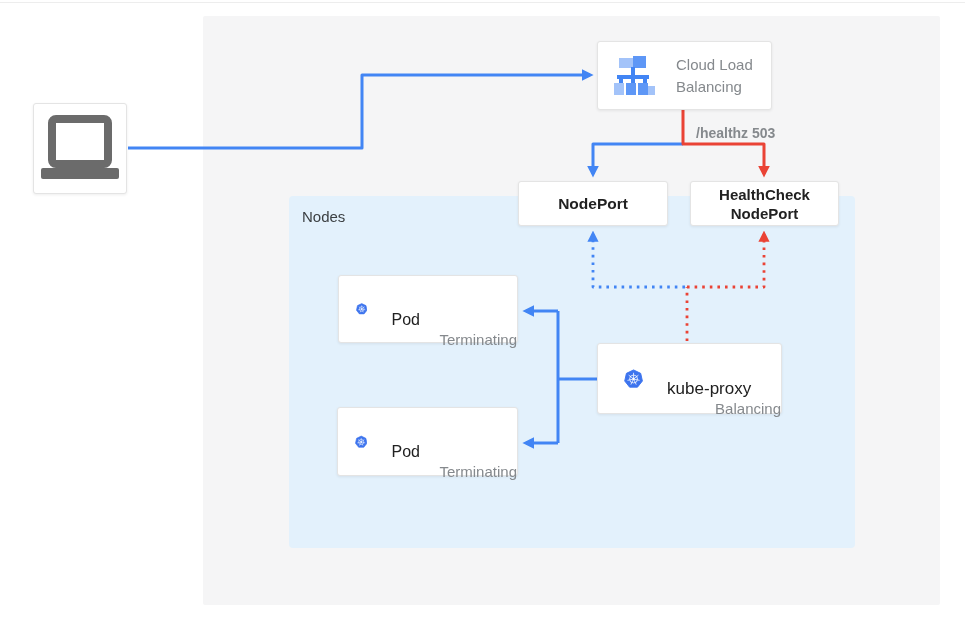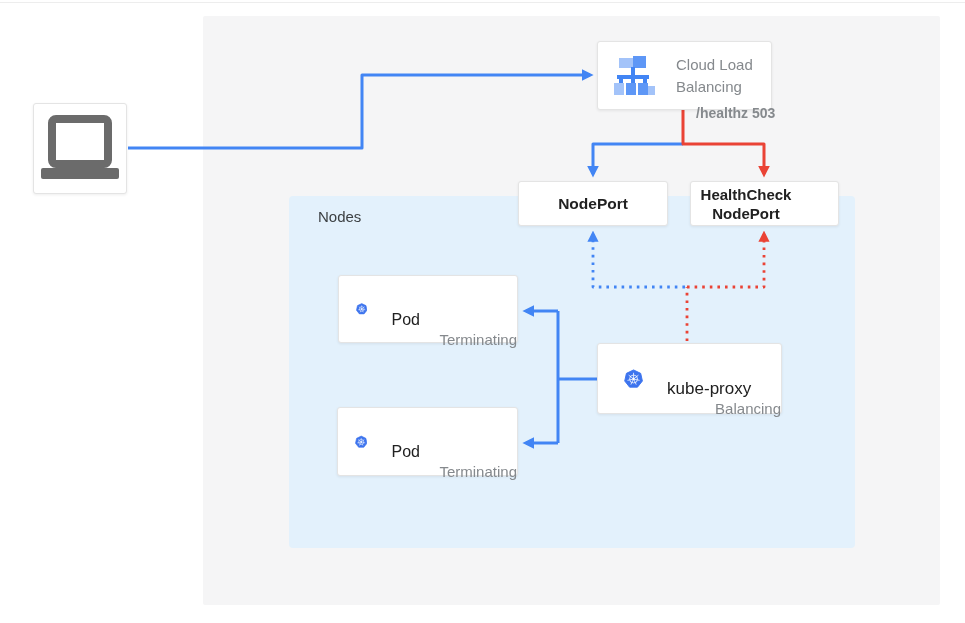--- a/index.html
+++ b/index.html
@@ -10,44 +10,44 @@
   .top-hairline{position:absolute;left:0;top:2px;width:965px;height:1px;background:#ededed;}
   .panel{
     position:absolute;left:203px;top:16px;width:737px;height:589px;
     background:var(--panel-bg);border-radius:2px;
   }
   .nodes-group{
     position:absolute;left:289px;top:196px;width:566px;height:352px;
     background:var(--group-bg);border-radius:4px;z-index:2;
   }
   .nodes-group-label{
-    position:absolute;left:29px;top:12px;font-size:15px;color:var(--dark-text);
+    position:absolute;left:13px;top:12px;font-size:15px;color:var(--dark-text);
   }
   .node{
     position:absolute;background:#ffffff;border:1px solid var(--box-border);
     border-radius:3px;box-shadow:0 1px 3px rgba(0,0,0,0.07);z-index:10;
     display:flex;align-items:center;box-sizing:border-box;
   }
   .laptop-node{left:33px;top:103px;width:94px;height:91px;justify-content:center;}
   .clb-node{left:597px;top:41px;width:175px;height:69px;padding-left:14px;}
   .clb-label{
     margin-left:20px;font-size:15px;line-height:22px;color:var(--muted-text);width:92px;
   }
   .nodeport-node{left:518px;top:181px;width:150px;height:45px;justify-content:center;}
   .nodeport-label{font-size:15.5px;font-weight:bold;color:var(--title-text);}
-  .hc-node{left:690px;top:181px;width:149px;height:45px;text-align:center;}
+  .hc-node{left:690px;top:181px;width:149px;height:45px;justify-content:center;text-align:center;}
   .hc-label{font-size:15px;line-height:19px;font-weight:bold;color:var(--title-text);width:110px;}
   .pod-node-1{left:338px;top:275px;width:180px;height:68px;padding-left:17px;}
   .pod-node-2{left:337px;top:407px;width:181px;height:69px;padding-left:17px;}
   .kp-node{left:597px;top:343px;width:185px;height:71px;padding-left:26px;}
   .node-text{margin-left:24px;}
   .node-title{font-size:16px;color:var(--title-text);line-height:21px;margin-top:40px;}
   .node-subtitle{font-size:15px;color:var(--muted-text);line-height:20px;margin-left:48px;}
   .healthz-label{
-    position:absolute;left:696px;top:105px;font-size:14px;font-weight:bold;
+    position:absolute;left:696px;top:125px;font-size:14px;font-weight:bold;
     color:var(--muted-text);z-index:11;
   }
   .overlay{position:absolute;left:0;top:0;width:965px;height:623px;z-index:6;pointer-events:none;}
   .edge-blue{stroke:var(--blue);stroke-width:3;fill:none;stroke-linejoin:round;}
   .edge-red{stroke:var(--red);stroke-width:3;fill:none;stroke-linejoin:round;}
   .dotted{stroke-dasharray:2.6 5;stroke-width:2.8;stroke-linecap:butt;}
   .m-blue{fill:var(--blue);}
   .m-red{fill:var(--red);}
   .k8s-hept{fill:var(--k8s-blue);stroke:var(--k8s-blue);stroke-width:2;stroke-linejoin:round;}
   .k8s-wheel{stroke:#ffffff;stroke-width:1.6;fill:none;}

